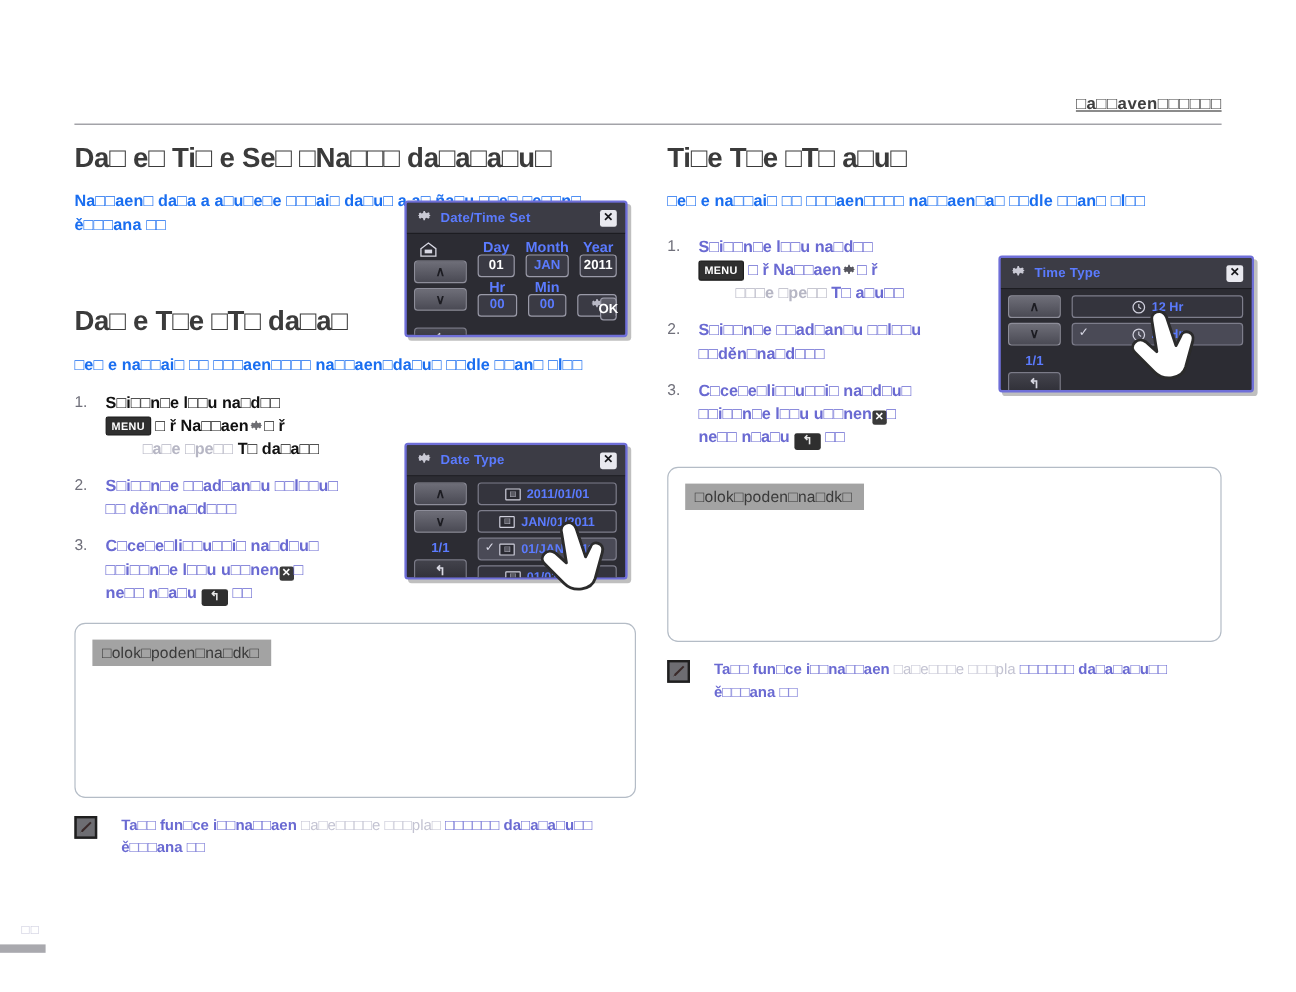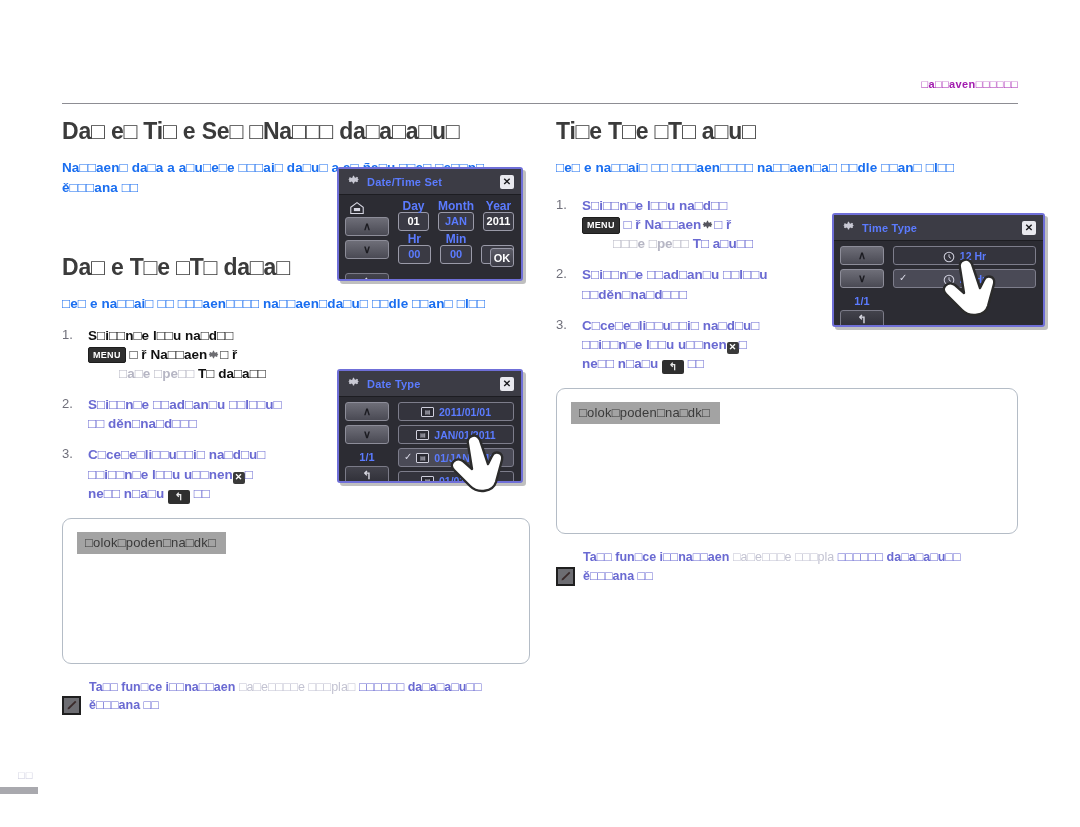--- a/index.html
+++ b/index.html
@@ -10,22 +10,22 @@
     background:#ffffff;
     font-family:"Liberation Sans", sans-serif;
     position:relative;
     overflow:hidden;
   }
   .page { position:absolute; inset:0; }
 
   
   .header-text {
     position:absolute; right:62px; top:78px;
-    font-size:11px; font-weight:700; letter-spacing:.4px;
-    color:#a21caf; white-space:nowrap;
+    font-size:14px; font-weight:700; letter-spacing:.4px;
+    color:#404040; white-space:nowrap;text-decoration:underline;
   }
   .header-rule {
     position:absolute; left:62px; right:62px; top:103px;
     height:1px; background:#8d8d93;
   }
 
   
   .col { position:absolute; top:118px; }
   .col-left  { left:62px;  width:468px; }
   .col-right { left:556px; width:462px; }
@@ -81,21 +81,21 @@
     background:#ffffff; padding:13px 14px;
   }
   .infobox-head {
     display:inline-block; background:#a3a3a3; color:#3a3a3a;
     font-size:13px; font-weight:400; letter-spacing:.2px;
     padding:3px 10px 4px 8px;
   }
   .infobox-body { min-height:96px; }
 
   
-  .note { display:flex; gap:8px; align-items:flex-end; }
+  .note { display:flex; gap:20px; align-items:flex-start; }
   .note-icon {
     flex:0 0 auto; width:19px; height:19px; margin-top:1px;
     background:#6d6d72; border:2px solid #1f1f1f;
     display:flex; align-items:center; justify-content:center;
   }
   .note-text {
     font-size:12.5px; font-weight:700; color:#6a6ad2; line-height:1.5;
   }
   .note-text .dim { color:#c3c3d2; font-weight:400; }
 
@@ -165,21 +165,21 @@
   .dtcell { width:46px; text-align:center; }
   .dtcap { font-size:12px; font-weight:700; color:#5b7bff; line-height:12px; }
   .dtbox {
     height:19px; border:1px solid #9a9aa8; border-radius:3px;
     background:#3a3a44; color:#5b7bff;
     font-size:11px; font-weight:700; line-height:17px;
   }
   .dtbox.white { color:#ffffff; }
   .okbtn {
     position:absolute; right:7px; bottom:6px;
-    width:24px; height:19px; border-radius:3px;
+    width:14px; height:19px; border-radius:3px;
     background:linear-gradient(#5d5d68,#3c3c46); border:1px solid #9a9aa8;
     color:#ffffff; font-size:11px; font-weight:700;
     display:flex; align-items:center; justify-content:center;margin-top:32px;
   }
   .homeico { position:absolute; left:10px; top:6px; }
 
   
   .hand { position:absolute; pointer-events:none; }
 
   

